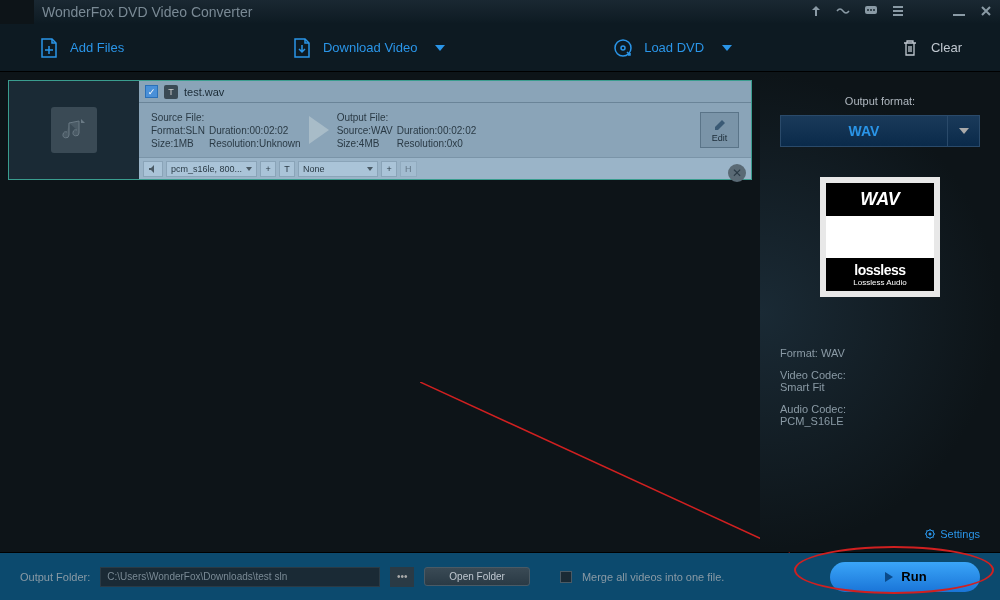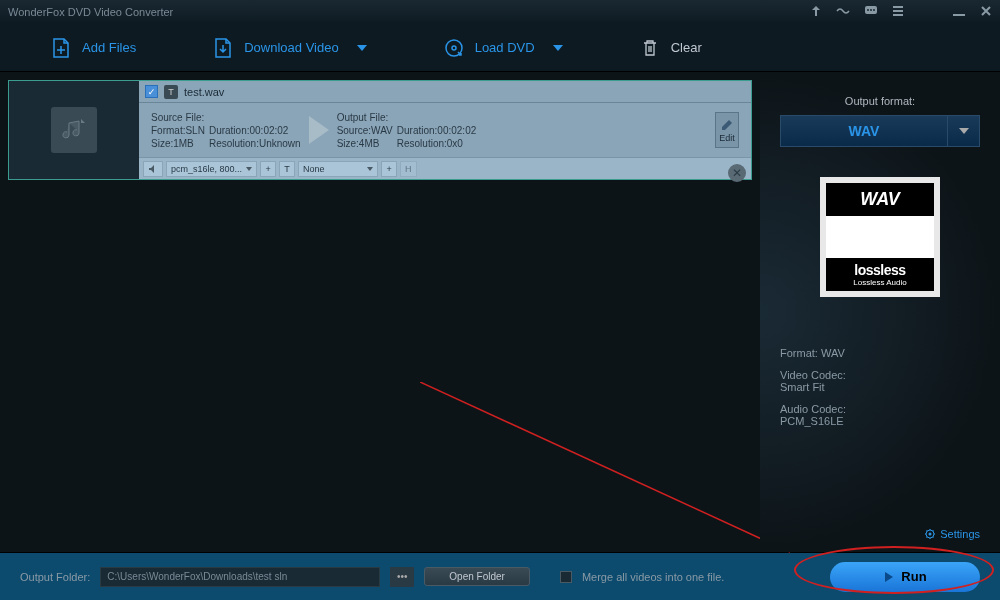--- a/index.html
+++ b/index.html
@@ -1,24 +1,24 @@
 <!DOCTYPE html>
 <html><head>
 <meta charset="utf-8">
 <style>
 * { margin: 0; padding: 0; box-sizing: border-box; font-family: Arial, sans-serif; }
 body { width: 1000px; height: 600px; background: #0d1418; overflow: hidden; color: #aaa; }
 
 
-.titlebar { height: 24px; background: linear-gradient(#1a2832, #0d1a22); display: flex; align-items: center; padding: 0 8px; font-size: 11px; color: #7a8a95; }
+.titlebar { height: 24px; background: linear-gradient(#1a2832, #0d1a22); display: flex; align-items: center; padding: 0 8px; font-size: 14px; color: #7a8a95; margin-left: 34px; }
 .titlebar-right { margin-left: auto; display: flex; gap: 14px; align-items: center; }
 .titlebar-icon { color: #8a9aa5; cursor: pointer; }
 
 
-.toolbar { height: 48px; background: #0d1a22; display: flex; align-items: center; padding: 0 20px; gap: 16px; border-bottom: 1px solid #000; }
+.toolbar { height: 48px; background: #0d1a22; display: flex; align-items: center; padding: 0 8px; gap: 0; border-bottom: 1px solid #000; justify-content: space-between; }
 .tool-btn { display: flex; align-items: center; gap: 10px; padding: 0 30px; height: 100%; cursor: pointer; font-size: 13px; }
 .tool-btn.accent { color: #2a95e8; }
 .tool-btn.plain { color: #c0c8d0; }
 .tool-icon { width: 22px; height: 22px; display: flex; align-items: center; justify-content: center; }
 .chevron-down { width: 0; height: 0; border-left: 5px solid transparent; border-right: 5px solid transparent; border-top: 6px solid #2a95e8; margin-left: 8px; }
 
 
 .main { display: flex; height: 480px; }
 .left-panel { flex: 1; padding: 8px; position: relative; }
 .right-panel { width: 240px; background: radial-gradient(ellipse at 0% 50%, #1a2a35 0%, #0d1418 70%); position: relative; padding: 12px 20px; }
@@ -28,21 +28,21 @@
 .thumb { width: 130px; background: #1a2a35; display: flex; align-items: center; justify-content: center; }
 .thumb-icon { width: 46px; height: 46px; background: #3a4a55; border-radius: 3px; display: flex; align-items: center; justify-content: center; }
 .file-content { flex: 1; display: flex; flex-direction: column; }
 .file-header { height: 22px; background: #8aa4b8; display: flex; align-items: center; padding: 0 6px; gap: 6px; font-size: 11px; color: #1a2a35; border-bottom: 1px solid #6a8498; }
 .checkbox { width: 13px; height: 13px; background: #4a90d8; border: 1px solid #2a70b8; display: flex; align-items: center; justify-content: center; color: white; font-size: 9px; }
 .t-badge { width: 14px; height: 14px; background: #3a4a55; color: #ccc; font-size: 9px; display: flex; align-items: center; justify-content: center; border-radius: 2px; }
 .file-body { flex: 1; display: flex; padding: 4px 12px; font-size: 10px; color: #2a3a45; gap: 4px; align-items: center; }
 .file-col { display: flex; flex-direction: column; gap: 2px; }
 .file-col .lbl { color: #2a3a45; }
 .arrow-right { width: 0; height: 0; border-top: 14px solid transparent; border-bottom: 14px solid transparent; border-left: 20px solid #a8bcc8; margin: 0 4px; }
-.edit-btn { width: 24px; height: 36px; background: #7a94a8; border: 1px solid #5a7488; display: flex; flex-direction: column; align-items: center; justify-content: center; font-size: 9px; color: #1a2a35; cursor: pointer; gap: 1px; }
+.edit-btn { width: 39px; height: 36px; background: #7a94a8; border: 1px solid #5a7488; display: flex; flex-direction: column; align-items: center; justify-content: center; font-size: 9px; color: #1a2a35; cursor: pointer; gap: 1px; }
 .close-x { position: absolute; right: 14px; top: 92px; width: 18px; height: 18px; border-radius: 50%; background: #5a6a75; color: #2a3a45; display: flex; align-items: center; justify-content: center; font-size: 12px; cursor: pointer; }
 .file-footer { height: 22px; background: #9ab4c8; display: flex; align-items: center; padding: 0 4px; gap: 3px; border-top: 1px solid #7a94a8; }
 .mini-btn { height: 16px; min-width: 16px; background: #aac4d8; border: 1px solid #8aa4b8; font-size: 9px; color: #2a3a45; display: flex; align-items: center; justify-content: center; padding: 0 4px; cursor: pointer; }
 .mini-dropdown { height: 16px; background: #aac4d8; border: 1px solid #8aa4b8; font-size: 9px; color: #2a3a45; display: flex; align-items: center; padding: 0 4px; gap: 4px; cursor: pointer; }
 .mini-chev { width: 0; height: 0; border-left: 3px solid transparent; border-right: 3px solid transparent; border-top: 4px solid #4a5a65; }
 
 
 .output-format-label { text-align: center; font-size: 11px; color: #b0b8c0; margin-bottom: 8px; margin-top: 11px; }
 .format-selector { height: 32px; background: linear-gradient(#1a3a5a, #0a2a4a); border: 1px solid #2a4a6a; display: flex; align-items: center; cursor: pointer; }
 .format-selector-text { flex: 1; text-align: center; color: #2a95e8; font-size: 14px; font-weight: bold; }

